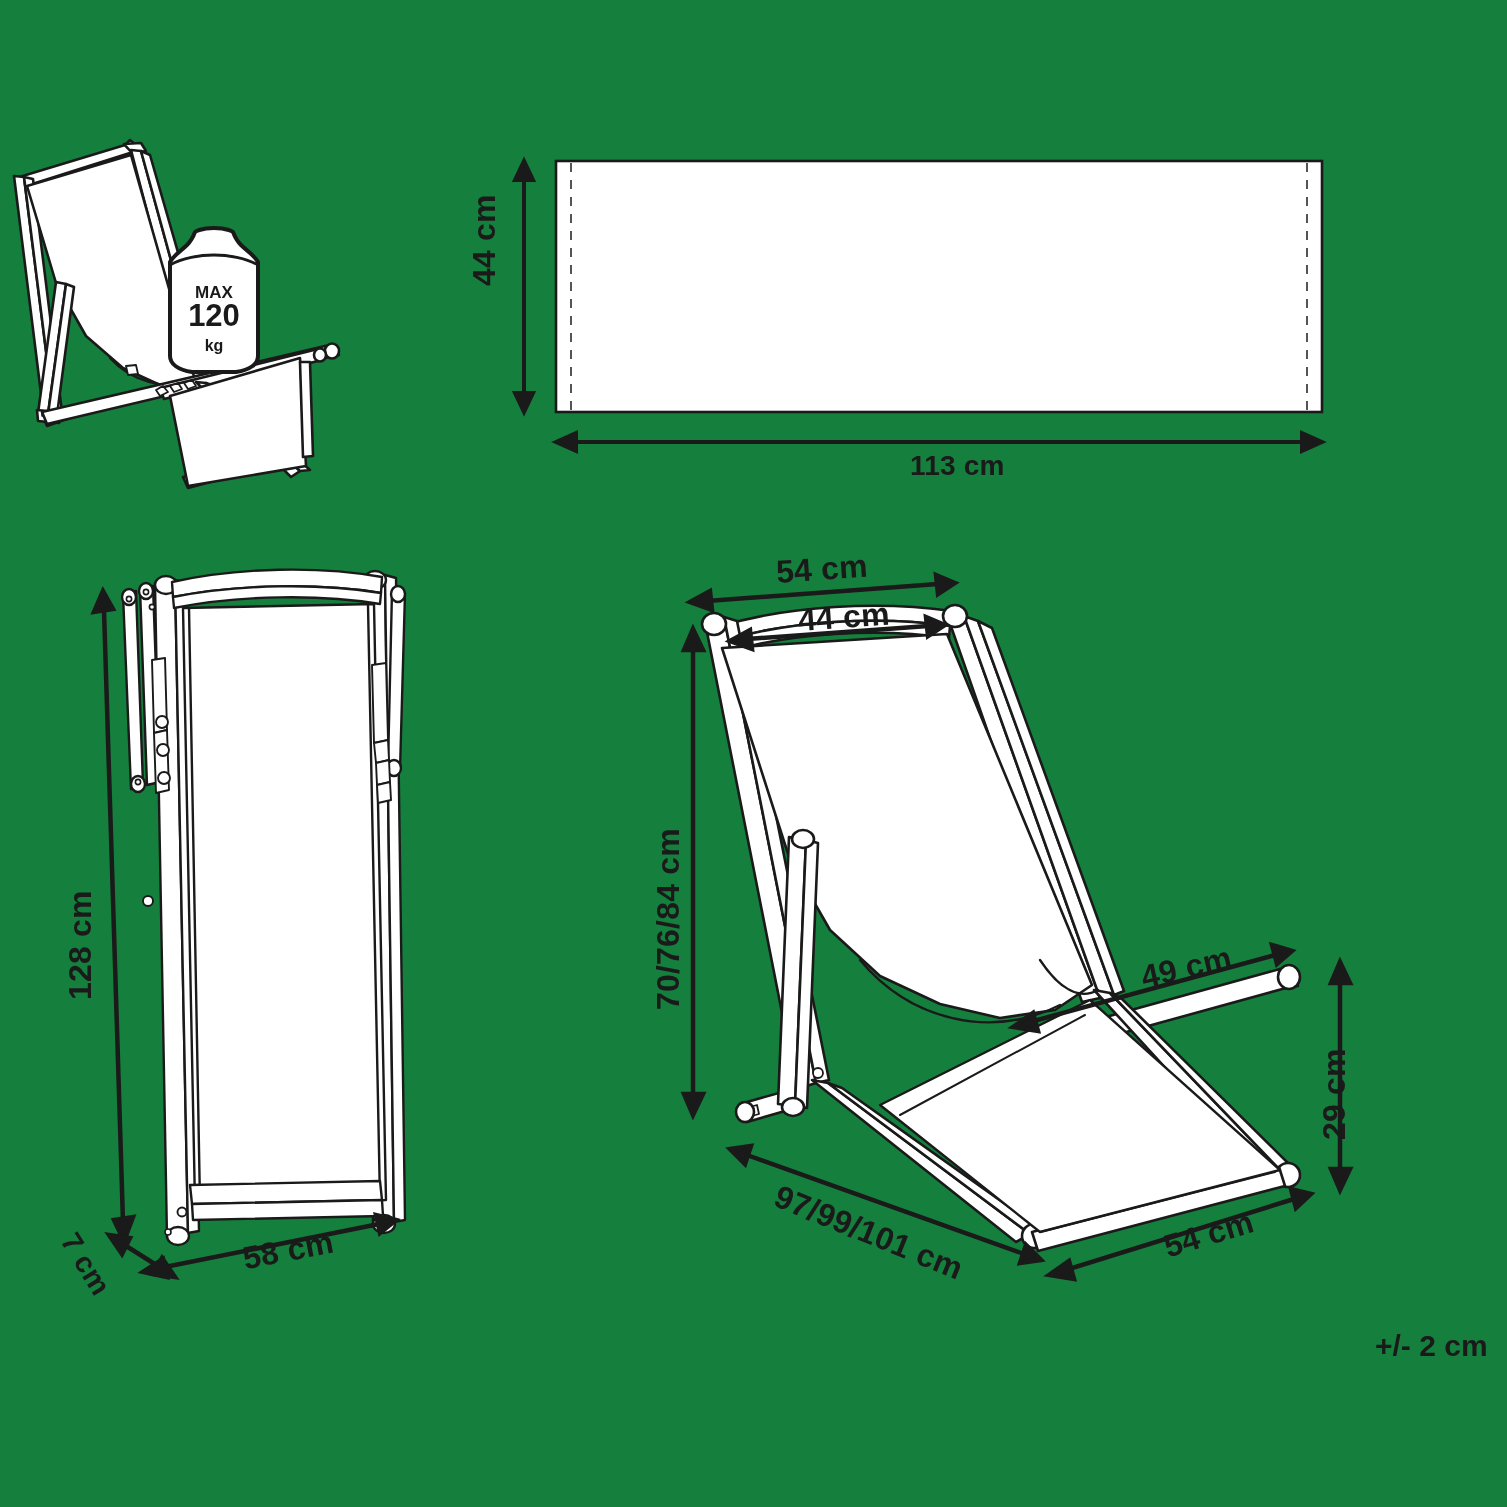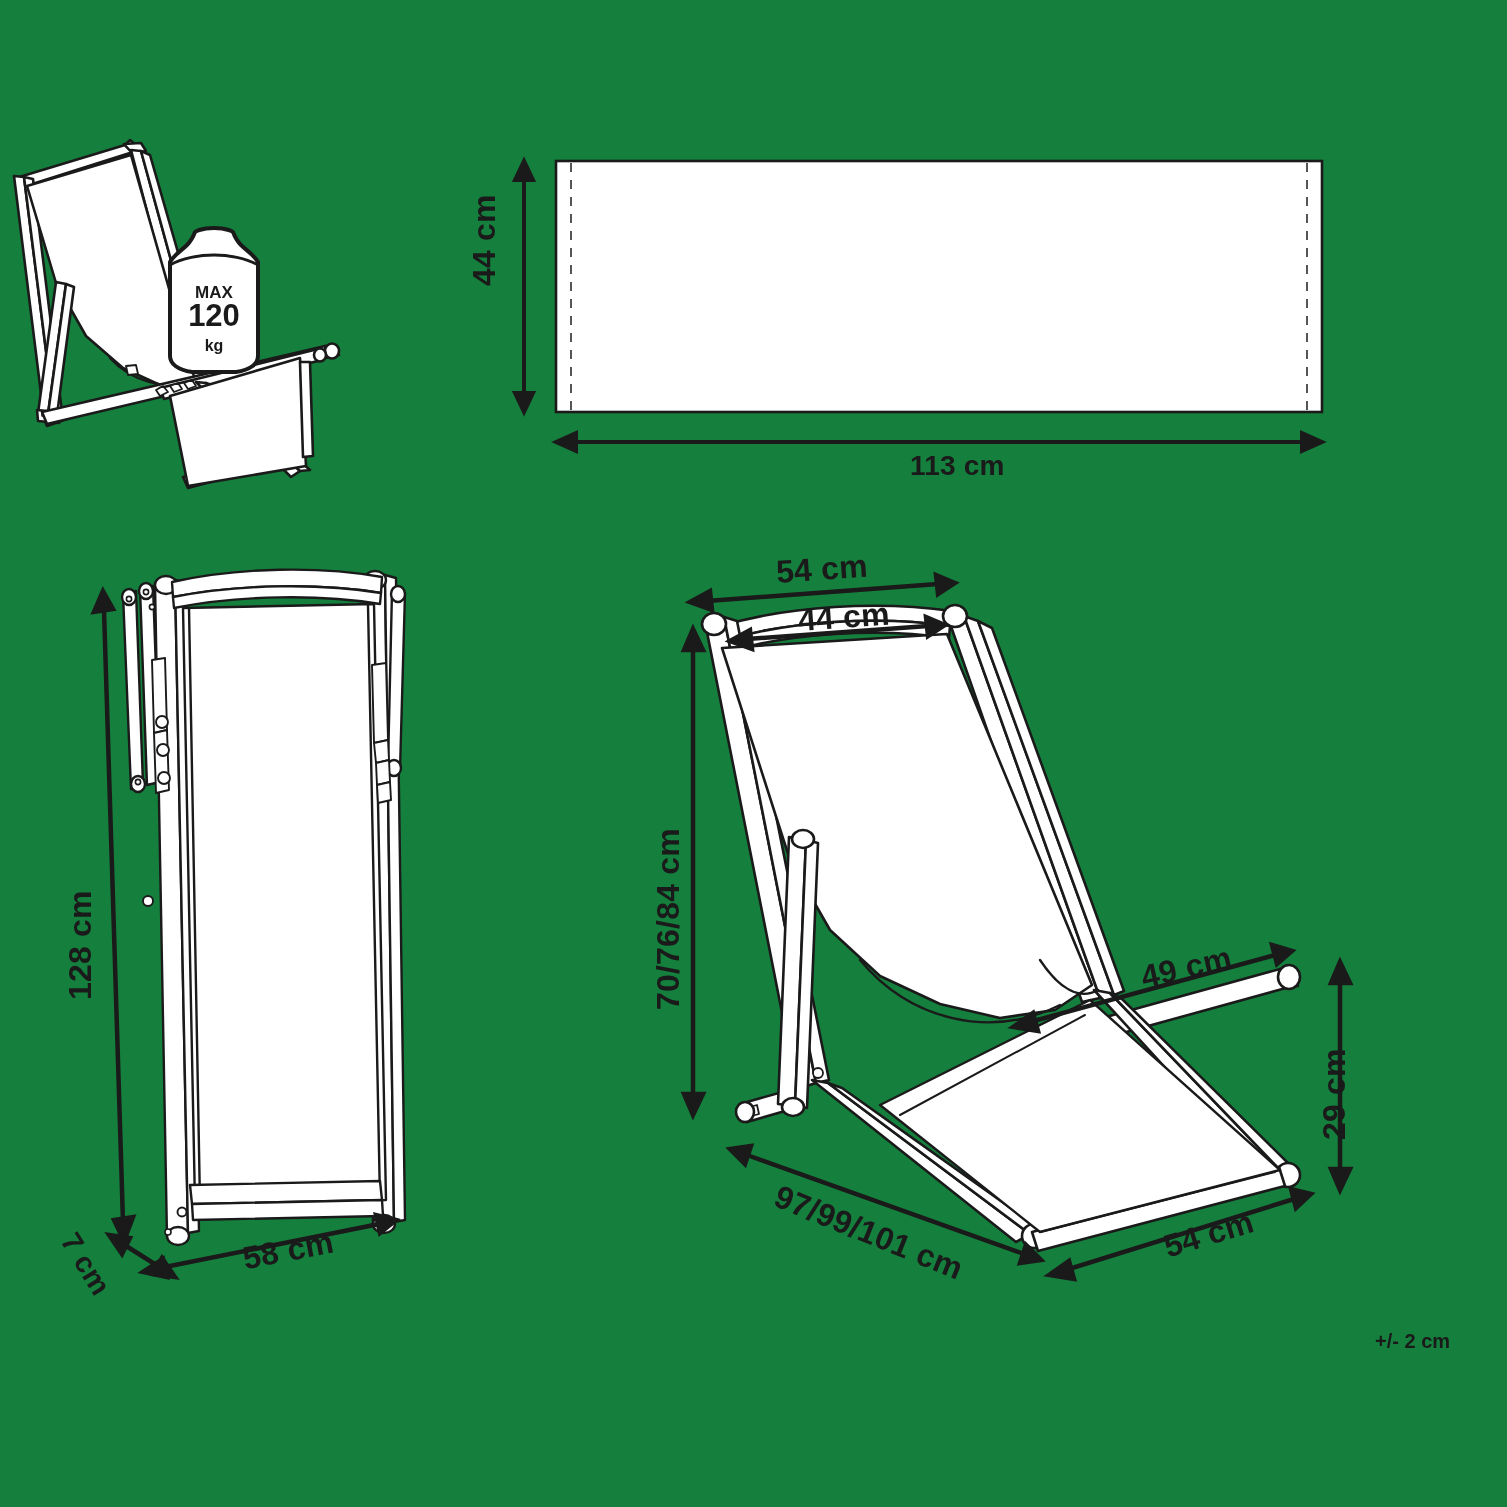--- a/index.html
+++ b/index.html
@@ -318,15 +318,15 @@
   </svg>
 
   <div class="dimlabel" style="left:775px; top:556px; font-size:32px; transform:rotate(-4deg); transform-origin:left top;">54 cm</div>
   <div class="dimlabel" style="left:797px; top:604px; font-size:32px; transform:rotate(-4deg); transform-origin:left top;">44 cm</div>
   <div class="dimlabel" style="left:652px; top:1010px; font-size:32px; transform:rotate(-90deg); transform-origin:left top;">70/76/84 cm</div>
   <div class="dimlabel" style="left:1138px; top:962px; font-size:32px; transform:rotate(-13deg); transform-origin:left top;">49 cm</div>
   <div class="dimlabel" style="left:1318px; top:1140px; font-size:32px; transform:rotate(-90deg); transform-origin:left top;">29 cm</div>
   <div class="dimlabel" style="left:782px; top:1180px; font-size:32px; transform:rotate(22deg); transform-origin:left top;">97/99/101 cm</div>
   <div class="dimlabel" style="left:1160px; top:1232px; font-size:32px; transform:rotate(-17deg); transform-origin:left top;">54 cm</div>
 
-  <div class="tolerance" style="left:1375px; top:1331px; font-size:20px;">+/- 2 cm</div>
+  <div class="tolerance" style="left:1375px; top:1331px; font-size:30px;">+/- 2 cm</div>
 
 </div>
 
 </body></html>

